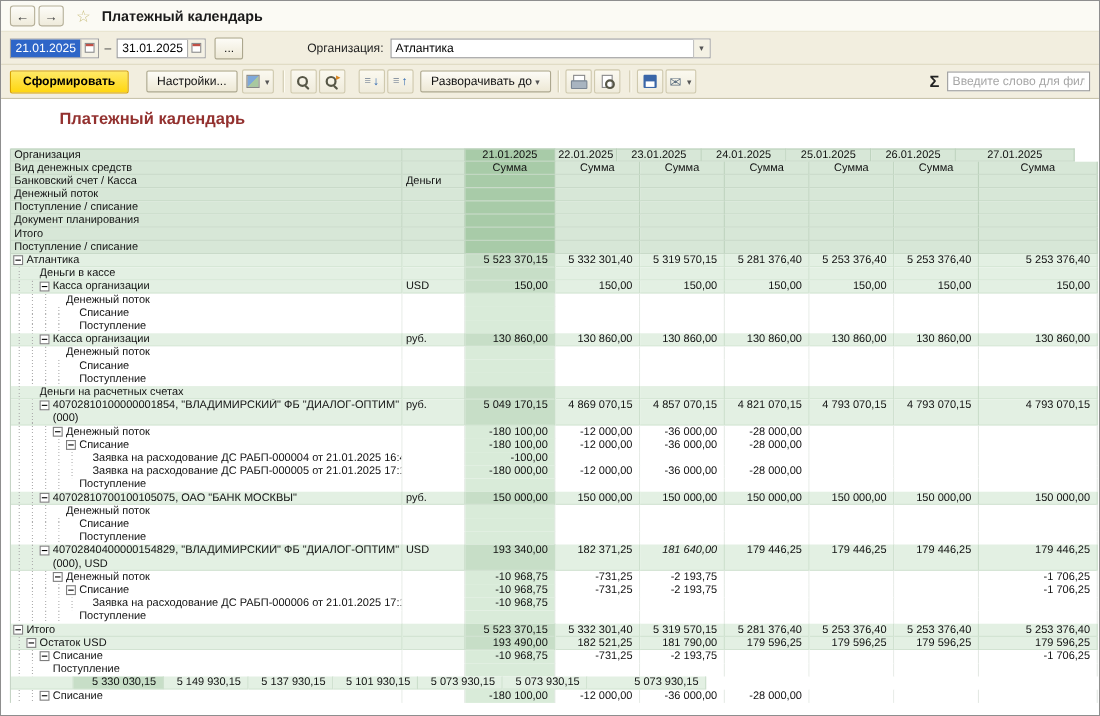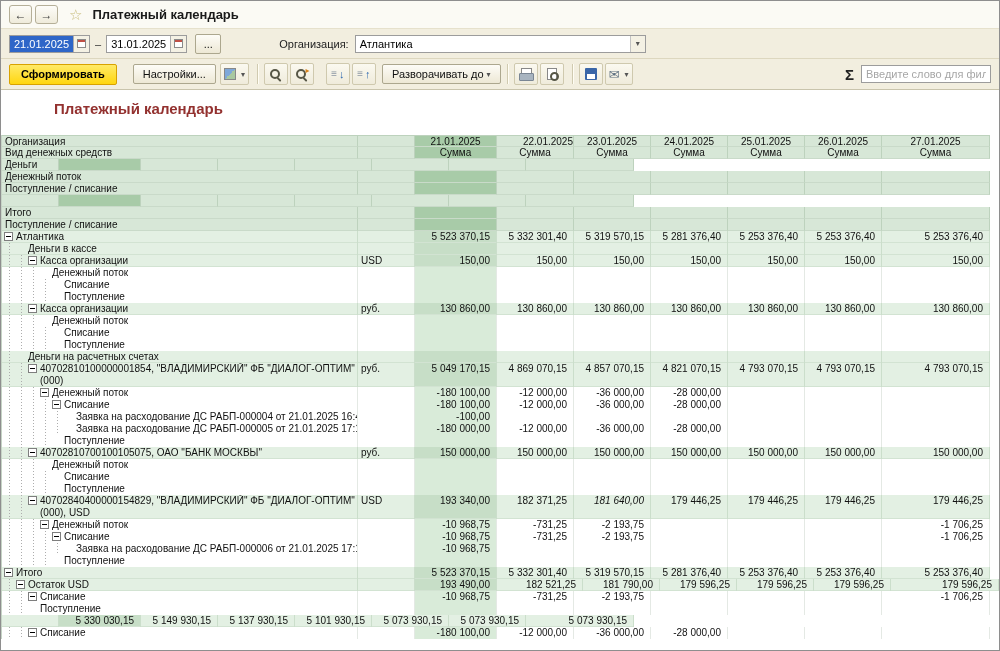--- a/index.html
+++ b/index.html
@@ -51,21 +51,21 @@
   .mailic { font-size:13px; color:#5E7081; line-height:13px; }
   .varic { width:12px; height:12px; border:1px solid #888; background:linear-gradient(135deg,#7FA8D9 50%,#A8C8A0 50%); display:inline-block; }
   .spacer { flex:1; }
   .sigma { font-size:15px; font-weight:bold; color:#222; margin-right:7px; cursor:pointer; }
   .filter-input { width:130px; height:18px; border:1px solid #9C9C9C; font-size:11px; padding:0 4px; font-family:"Liberation Sans",sans-serif; color:#333; }
   .filter-input::placeholder { color:#A6A6A6; }
 
   
   .report { height:562px; background:#fff; overflow:hidden; }
   .report-title { padding-top:10px; margin:0 0 18px 53px; font-size:15px; font-weight:bold; color:#93312F; }
-  .grid { margin-left:0; border-left:1px solid #C6D4C6; width:988px; }
+  .grid { margin-left:8px; border-left:1px solid #C6D4C6; width:988px; }
 
   .hrow { display:flex; height:12px; }
   .hrow:first-child .hcell { border-top:1px solid #BDD2BD; }
   .hcell { font-size:10px; line-height:11px; background:#D7E7D7; border-right:1px solid #BDD2BD; border-bottom:1px solid #C9DAC9; padding:0 3px; overflow:hidden; white-space:nowrap; color:#111; flex:0 0 auto; }
   .hlabel { width:356px; }
   .hcur { width:57px; }
   .hval.ctr { text-align:center; padding:0; }
   .hval.today { background:#A8CBA8; }
 
   .drow { display:flex; min-height:12px; align-items:stretch; }
@@ -169,39 +169,40 @@
     <input class="filter-input" placeholder="Введите слово для фильтра" style="">
   </div>
 
   <div class="report">
     <div class="report-title">Платежный календарь</div>
     <div class="grid" id="grid">
         <div class="hrow">
           <div class="hcell hlabel">Организация</div>
           <div class="hcell hcur"></div>
           <div class="hcell hval today ctr" style="width: 82px;">21.01.2025</div>
-          <div class="hcell hval ctr" style="width: 77px; text-align: right;">22.01.2025</div>
+          <div class="hcell hval ctr" style="width: 56px;">22.01.2025</div>
           <div class="hcell hval ctr" style="width: 77px;">23.01.2025</div>
           <div class="hcell hval ctr" style="width: 77px;">24.01.2025</div>
           <div class="hcell hval ctr" style="width: 77px;">25.01.2025</div>
           <div class="hcell hval ctr" style="width: 77px;">26.01.2025</div>
           <div class="hcell hval ctr" style="width: 108px;">27.01.2025</div>
         </div>
         <div class="hrow">
           <div class="hcell hlabel">Вид денежных средств</div>
           <div class="hcell hcur"></div>
           <div class="hcell hval today ctr" style="width: 82px;">Сумма</div>
           <div class="hcell hval ctr" style="width: 77px;">Сумма</div>
           <div class="hcell hval ctr" style="width: 77px;">Сумма</div>
           <div class="hcell hval ctr" style="width: 77px;">Сумма</div>
           <div class="hcell hval ctr" style="width: 77px;">Сумма</div>
           <div class="hcell hval ctr" style="width: 77px;">Сумма</div>
           <div class="hcell hval ctr" style="width: 108px;">Сумма</div>
         </div>
         <div class="hrow">
+          <div class="hcell hlabel">Банковский счет / Касса</div>
           <div class="hcell hcur">Деньги</div>
           <div class="hcell hval today" style="width: 82px;"></div>
           <div class="hcell hval" style="width: 77px;"></div>
           <div class="hcell hval" style="width: 77px;"></div>
           <div class="hcell hval" style="width: 77px;"></div>
           <div class="hcell hval" style="width: 77px;"></div>
           <div class="hcell hval" style="width: 77px;"></div>
           <div class="hcell hval" style="width: 108px;"></div>
         </div>
         <div class="hrow">
@@ -220,20 +221,21 @@
           <div class="hcell hcur"></div>
           <div class="hcell hval today" style="width: 82px;"></div>
           <div class="hcell hval" style="width: 77px;"></div>
           <div class="hcell hval" style="width: 77px;"></div>
           <div class="hcell hval" style="width: 77px;"></div>
           <div class="hcell hval" style="width: 77px;"></div>
           <div class="hcell hval" style="width: 77px;"></div>
           <div class="hcell hval" style="width: 108px;"></div>
         </div>
         <div class="hrow">
+          <div class="hcell hlabel">Документ планирования</div>
           <div class="hcell hcur"></div>
           <div class="hcell hval today" style="width: 82px;"></div>
           <div class="hcell hval" style="width: 77px;"></div>
           <div class="hcell hval" style="width: 77px;"></div>
           <div class="hcell hval" style="width: 77px;"></div>
           <div class="hcell hval" style="width: 77px;"></div>
           <div class="hcell hval" style="width: 77px;"></div>
           <div class="hcell hval" style="width: 108px;"></div>
         </div>
         <div class="hrow">
@@ -743,21 +745,21 @@
         <div class="drow green">
           <div class="cell lbl">
             <div class="guide"></div>
             <div class="slot">
               <div class="expbox"></div>
             </div>
             <span class="ltext">Остаток USD</span>
           </div>
           <div class="cell cur"></div>
           <div class="cell val today" style="width: 82px;">193 490,00</div>
-          <div class="cell val" style="width: 86px;">182 521,25</div>
+          <div class="cell val" style="width: 77px;">182 521,25</div>
           <div class="cell val" style="width: 77px;">181 790,00</div>
           <div class="cell val" style="width: 77px;">179 596,25</div>
           <div class="cell val" style="width: 77px;">179 596,25</div>
           <div class="cell val" style="width: 77px;">179 596,25</div>
           <div class="cell val" style="width: 108px;">179 596,25</div>
         </div>
         <div class="drow white">
           <div class="cell lbl">
             <div class="guide"></div>
             <div class="guide"></div>

